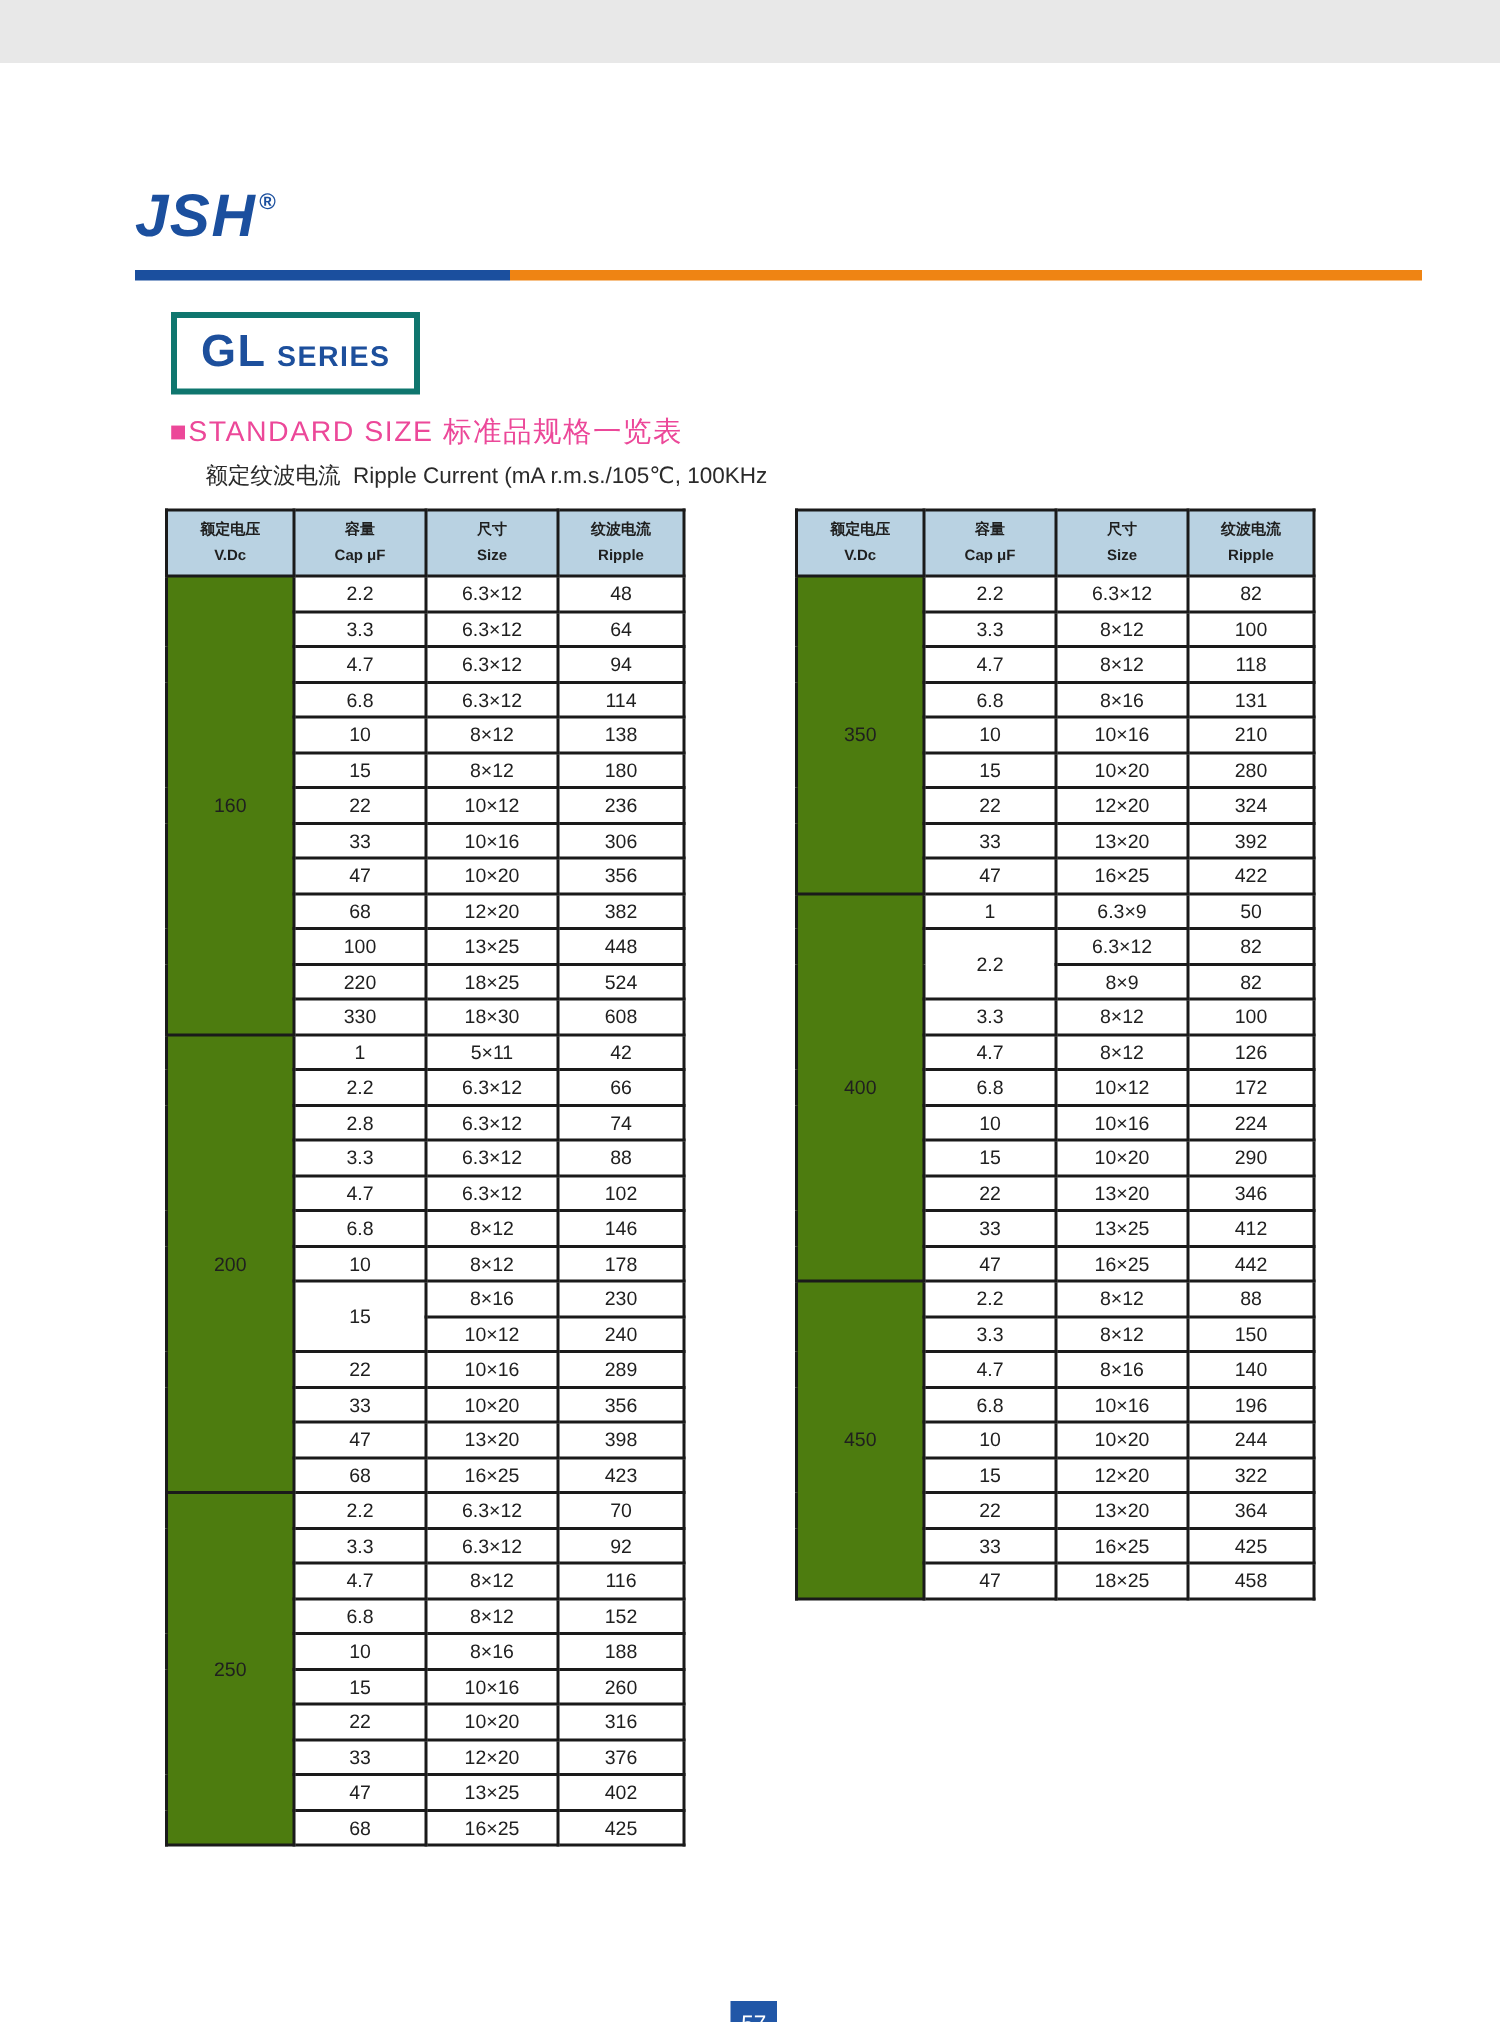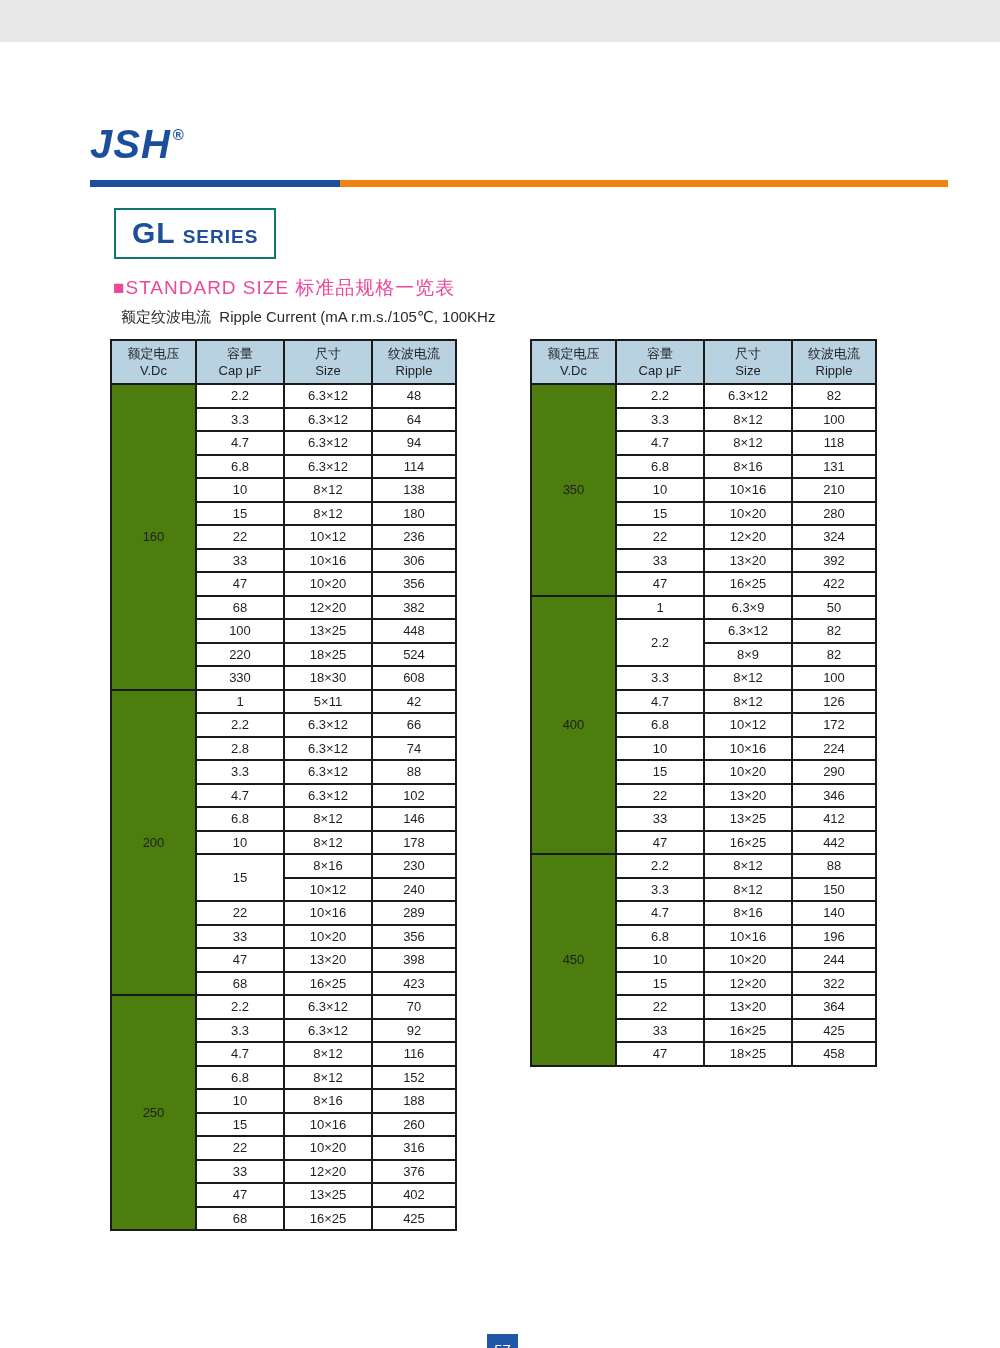--- a/index.html
+++ b/index.html
@@ -16,33 +16,33 @@
     position:absolute;left:90px;top:80px;
     font-size:40px;font-weight:bold;font-style:italic;
     color:#1b4f9e;letter-spacing:1px;
   }
   .logo sup{font-size:15px;font-style:normal;position:relative;top:-4px;left:2px;}
   .brand-rule{position:absolute;left:90px;top:138px;width:858px;height:7px;display:flex;}
   .brand-rule .seg-blue{width:250px;height:100%;background:#1b4f9e;}
   .brand-rule .seg-orange{flex:1;height:100%;background:#ef8413;}
   .series-box{
     position:absolute;left:114px;top:166px;
-    border:2px solid #0f766e;color:#1d4f9c;
+    border:4px solid #0f766e;color:#1d4f9c;
     padding:6px 16px 7px 16px;
     white-space:nowrap;
   }
   .series-box .main{font-size:30px;font-weight:600;letter-spacing:1px;}
   .series-box .suffix{font-size:19px;font-weight:600;letter-spacing:1px;margin-left:7px;}
   .page-title{
     position:absolute;left:113px;top:233px;
     font-size:19px;color:#ec4899;letter-spacing:1px;
     white-space:pre;
   }
   .page-subtitle{
-    position:absolute;left:121px;top:266px;
+    position:absolute;left:137px;top:266px;
     font-size:15px;color:#2a2a2a;white-space:pre;
   }
   
   table.spec{
     position:absolute;top:297px;
     border-collapse:collapse;table-layout:fixed;
     font-size:13px;color:#1f1f1f;
   }
   table.spec.left{left:110px;}
   table.spec.right{left:530px;}
@@ -50,21 +50,21 @@
   table.spec col.c1{width:88px;}
   table.spec col.c2{width:88px;}
   table.spec col.c3{width:84px;}
   table.spec th, table.spec td{
     border:2px solid #1a1a1a;
     text-align:center;vertical-align:middle;
     padding:0;
   }
   table.spec th{
     background:#b9d2e2;
-    font-weight:normal;font-size:13px;line-height:17px;
+    font-weight:bold;font-size:10px;line-height:17px;
     height:42px;
   }
   table.spec td{height:21.5px;line-height:21.5px;background:#ffffff;}
   table.spec td.vdc{background:#4d7c0f;}
   
   .page-number-badge{
     position:absolute;left:487px;top:1292px;width:31px;height:56px;
     background:#2157a7;color:#ffffff;
     font-size:15px;text-align:center;
     padding-top:7px;box-sizing:border-box;

